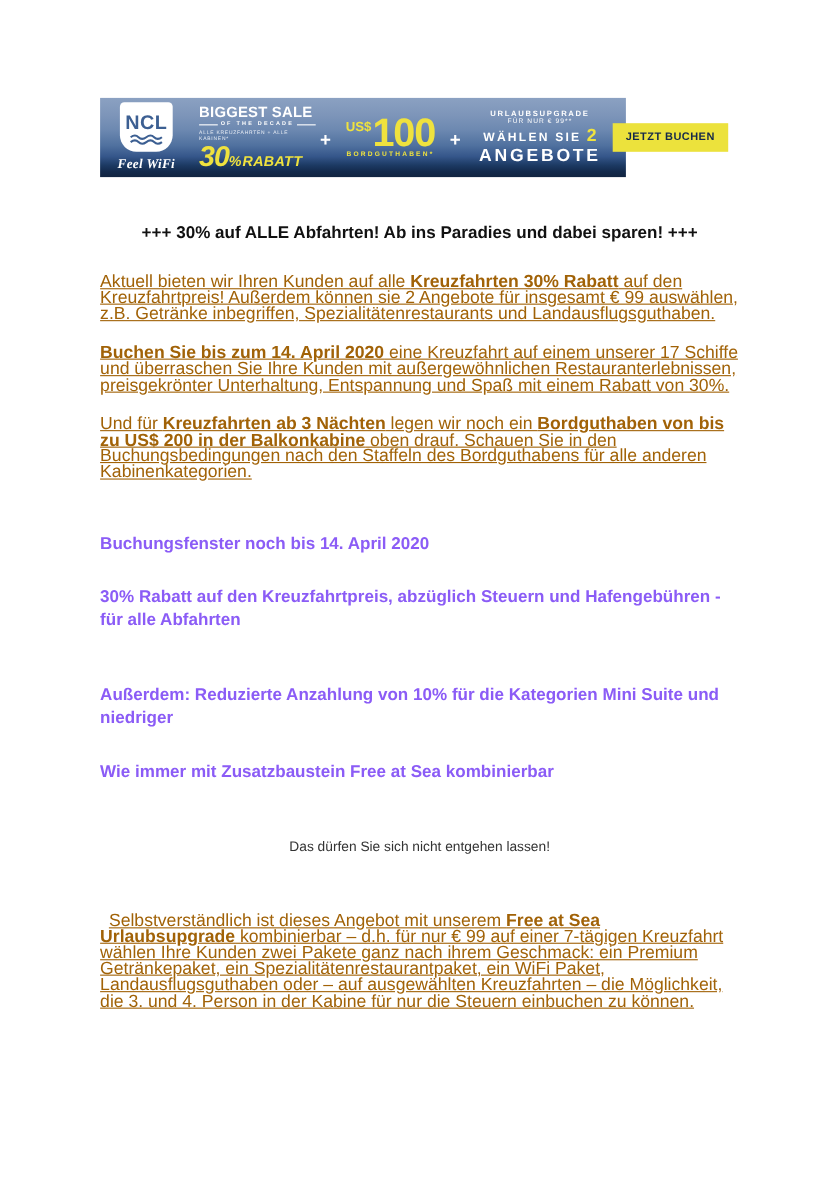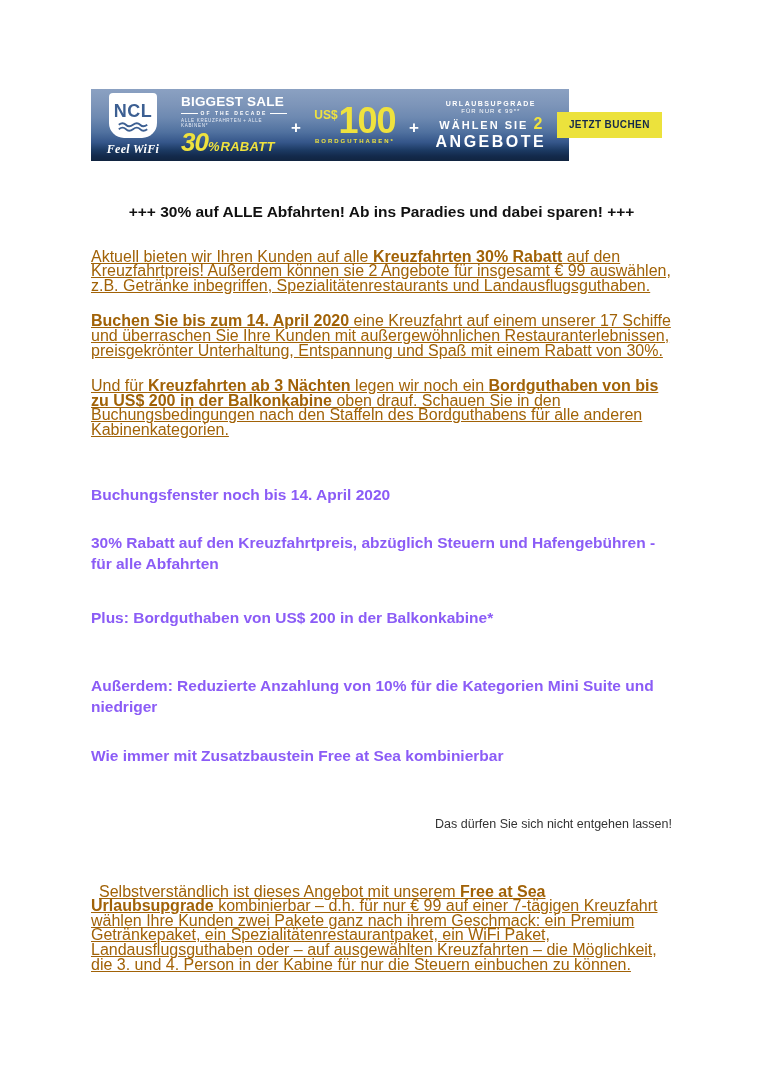--- a/index.html
+++ b/index.html
@@ -64,21 +64,21 @@
     background: #ece23c; color: #15294a;
     font-size: 10px; font-weight: 800; letter-spacing: 0.4px;
     padding: 8px 12px; line-height: 1;
     border: none; cursor: pointer;
   }
 
   
   .headline { font-size: 15.5px; font-weight: bold; color: #111; text-align: center; margin-top: 42px; line-height: 1.2; }
   .body-p { font-size: 16px; line-height: 14.6px; color: #a16207; text-decoration: underline; }
   .center-h { font-size: 15.5px; font-weight: bold; color: #8b5cf6; line-height: 21px; }
-  .center-small { font-size: 12.5px; color: #333; text-align: right; }
+  .center-small { font-size: 12.5px; color: #333; text-align: center; }
   .indent { text-indent: 8px; }
   .b { font-weight: bold; }
 
   .mt13 { margin-top: 21px; }
   .mt28 { margin-top: 28px; }
   .mt29 { margin-top: 27px; }
   .mt33 { margin-top: 33px; }
   .mt46 { margin-top: 46px; }
   .mt47 { margin-top: 47px; }
   .mt49 { margin-top: 54px; }
@@ -133,21 +133,20 @@
   </div>
 
   <h1 class="headline">+++ 30% auf ALLE Abfahrten! Ab ins Paradies und dabei sparen! +++</h1>
 
   <p class="body-p mt28"><span>Aktuell bieten wir Ihren Kunden auf alle </span><span class="b">Kreuzfahrten 30% Rabatt</span><span> auf den Kreuzfahrtpreis! Außerdem können sie 2 Angebote für insgesamt € 99 auswählen, z.B. Getränke inbegriffen, Spezialitätenrestaurants und Landausflugsguthaben.</span></p>
   <p class="body-p mt13"><span class="b">Buchen Sie bis zum 14. April 2020</span><span> eine Kreuzfahrt auf einem unserer 17 Schiffe und überraschen Sie Ihre Kunden mit außergewöhnlichen Restauranterlebnissen, preisgekrönter Unterhaltung, Entspannung und Spaß mit einem Rabatt von 30%.</span></p>
   <p class="body-p mt13"><span>Und für </span><span class="b">Kreuzfahrten ab 3 Nächten</span><span> legen wir noch ein </span><span class="b">Bordguthaben von bis zu US$ 200 in der Balkonkabine</span><span> oben drauf. Schauen Sie in den Buchungsbedingungen nach den Staffeln des Bordguthabens für alle anderen Kabinenkategorien.</span></p>
 
   <h2 class="center-h mt46">Buchungsfenster noch bis 14. April 2020</h2>
   <h2 class="center-h mt29">30% Rabatt auf den Kreuzfahrtpreis, abzüglich Steuern und Hafengebühren - für alle Abfahrten</h2>
-  <h2 class="center-h mt33">Plus: Bordguthaben von US$ 200 in der Balkonkabine*</h2>
   <h2 class="center-h mt47">Außerdem: Reduzierte Anzahlung von 10% für die Kategorien Mini Suite und niedriger</h2>
   <h2 class="center-h mt28">Wie immer mit Zusatzbaustein Free at Sea kombinierbar</h2>
 
   <p class="center-small mt51">Das dürfen Sie sich nicht entgehen lassen!</p>
 
   <p class="body-p indent mt49"><span>Selbstverständlich ist dieses Angebot mit unserem </span><span class="b">Free at Sea Urlaubsupgrade</span><span> kombinierbar – d.h. für nur € 99 auf einer 7-tägigen Kreuzfahrt wählen Ihre Kunden zwei Pakete ganz nach ihrem Geschmack: ein Premium Getränkepaket, ein Spezialitätenrestaurantpaket, ein WiFi Paket, Landausflugsguthaben oder – auf ausgewählten Kreuzfahrten – die Möglichkeit, die 3. und 4. Person in der Kabine für nur die Steuern einbuchen zu können.</span></p>
 
 </div>
 
 </body></html>

